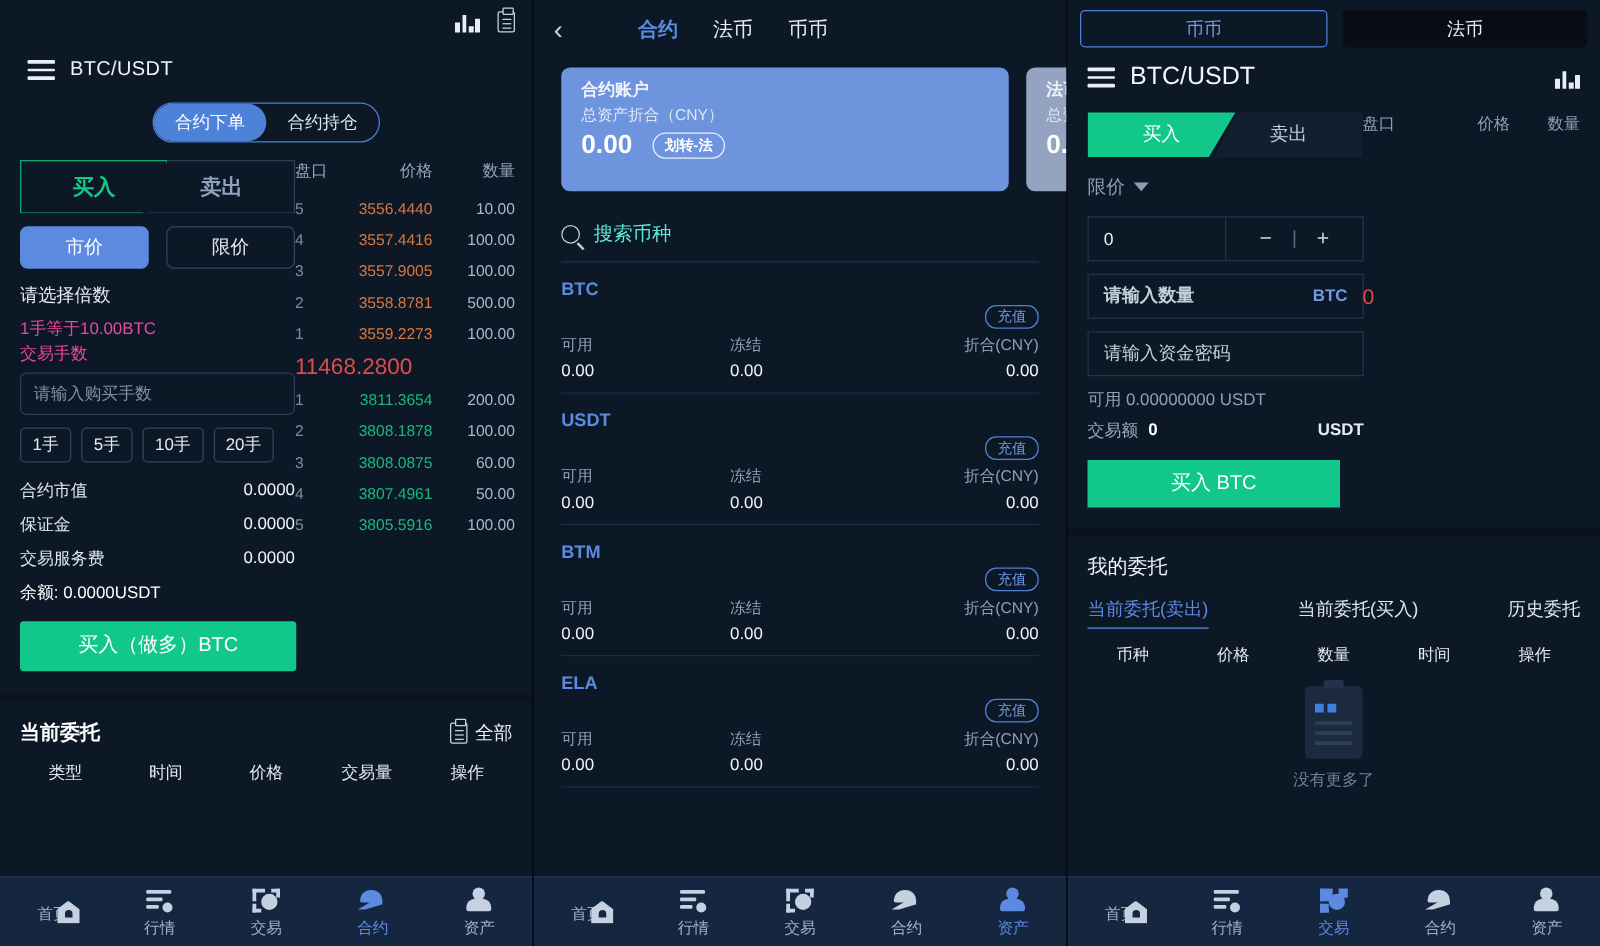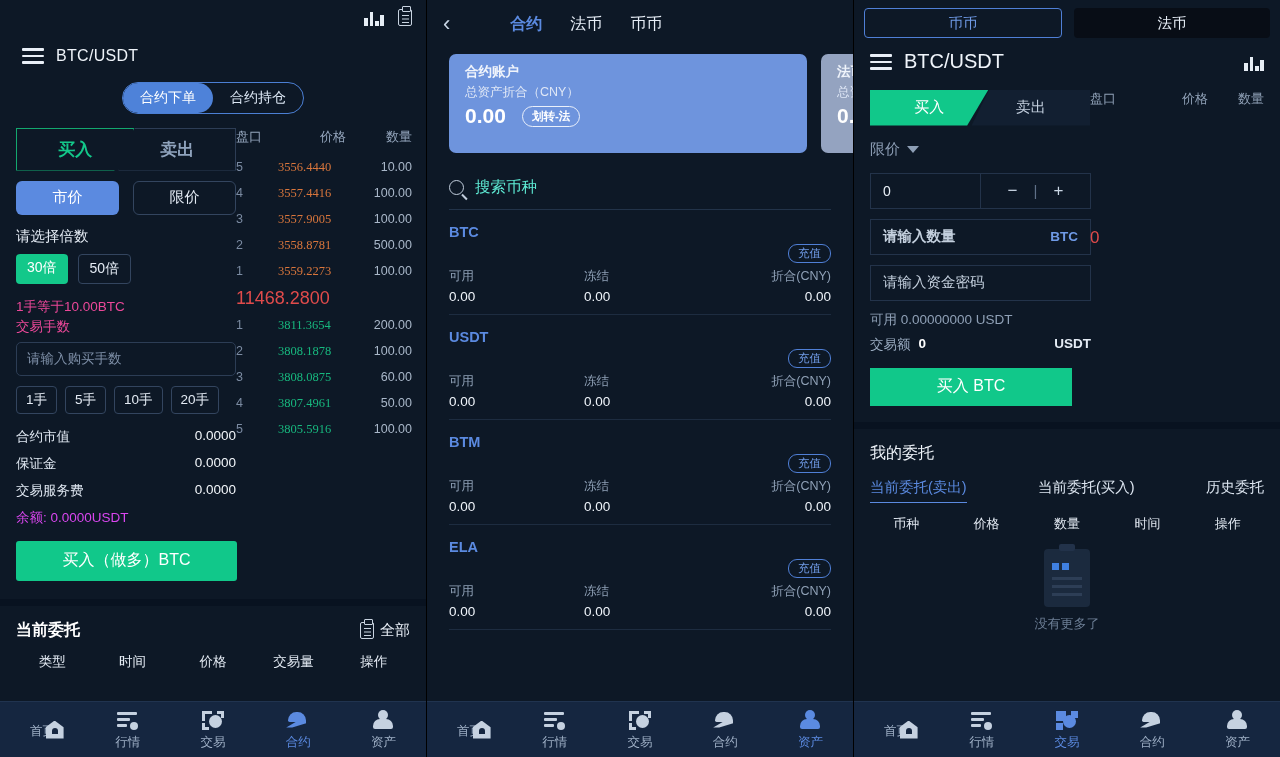--- a/index.html
+++ b/index.html
@@ -68,32 +68,32 @@
 
   .small-note { color:#ec4899; font-size:13.5px; margin-bottom:2px;}
   .fld { width:220px; height:34px; border:1px solid #2c3d55; border-radius:5px;
          color:#7d8ea6; font-size:13.5px; display:flex; align-items:center; padding-left:10px; margin:6px 0 10px;}
   .qty-row { display:flex; gap:8px; margin-bottom:14px;}
   .qty { border:1px solid #33455f; border-radius:4px; padding:4px 9px; font-size:13.5px; color:#e3eaf3;}
 
   .kv { display:flex; width:220px; font-size:13.5px; color:#dfe7f1; margin-bottom:9px;}
   .kv .k { flex:1; }
   .kv .v { color:#f2f6fa; }
-  .bal { font-size:13.5px; color:#d946ef; margin-bottom:14px;}
+  .bal { font-size:13.5px; color:#ffffff; margin-bottom:14px;}
   .big-btn { width:221px; height:40px; background:#11c88a; color:#fff; font-size:16px;
              display:flex; align-items:center; justify-content:center; border-radius:3px;}
 
   
   .ob-head { display:flex; font-size:13px; color:#93a4bb; padding-bottom:9px;}
   .ob-head .c1 { width:42px; }
   .ob-head .c2 { flex:1; text-align:right;}
   .ob-head .c3 { width:66px; text-align:right;}
   .ob-row { display:flex; font-size:12.5px; padding:5.5px 0; }
   .ob-row .c1 { width:42px; color:#7b8ba2; }
-  .ob-row .c2 { flex:1; text-align:left;font-family:Liberation Serif, serif; }
+  .ob-row .c2 { flex:1; text-align:right; }
   .ob-row .c3 { width:66px; text-align:right; color:#a9b7c9;}
   .ob-row.ask .c2 { color:#d9763c; }
   .ob-row.bid .c2 { color:#17b77e; }
   .ob-last { color:#e04b4b; font-size:18px; padding:3px 0 4px 0; }
 
   .p1-divider { height: 7px; background:#081220; margin-top:18px;}
   .ord-head { display:flex; align-items:center; padding:14px 16px 0 16px;}
   .ord-title { color:#fff; font-size:16px; font-weight:bold;}
   .ord-all { color:#e8eef6; font-size:15px; display:flex; align-items:center; gap:6px;}
   .clip {
@@ -264,24 +264,20 @@
           <div class="bs-buy">买入</div>
           <div class="bs-sell">卖出</div>
         </div>
 
         <div class="mode-row">
           <div class="mode-btn on">市价</div>
           <div class="mode-btn off">限价</div>
         </div>
 
         <div class="lbl">请选择倍数</div>
-        <div class="lev-row">
-          <div class="lev on">30倍</div>
-          <div class="lev off">50倍</div>
-        </div>
 
         <div class="small-note">1手等于10.00BTC</div>
         <div class="small-note">交易手数</div>
         <div class="fld">请输入购买手数</div>
 
         <div class="qty-row">
           <div class="qty">1手</div>
           <div class="qty">5手</div>
           <div class="qty">10手</div>
           <div class="qty">20手</div>

